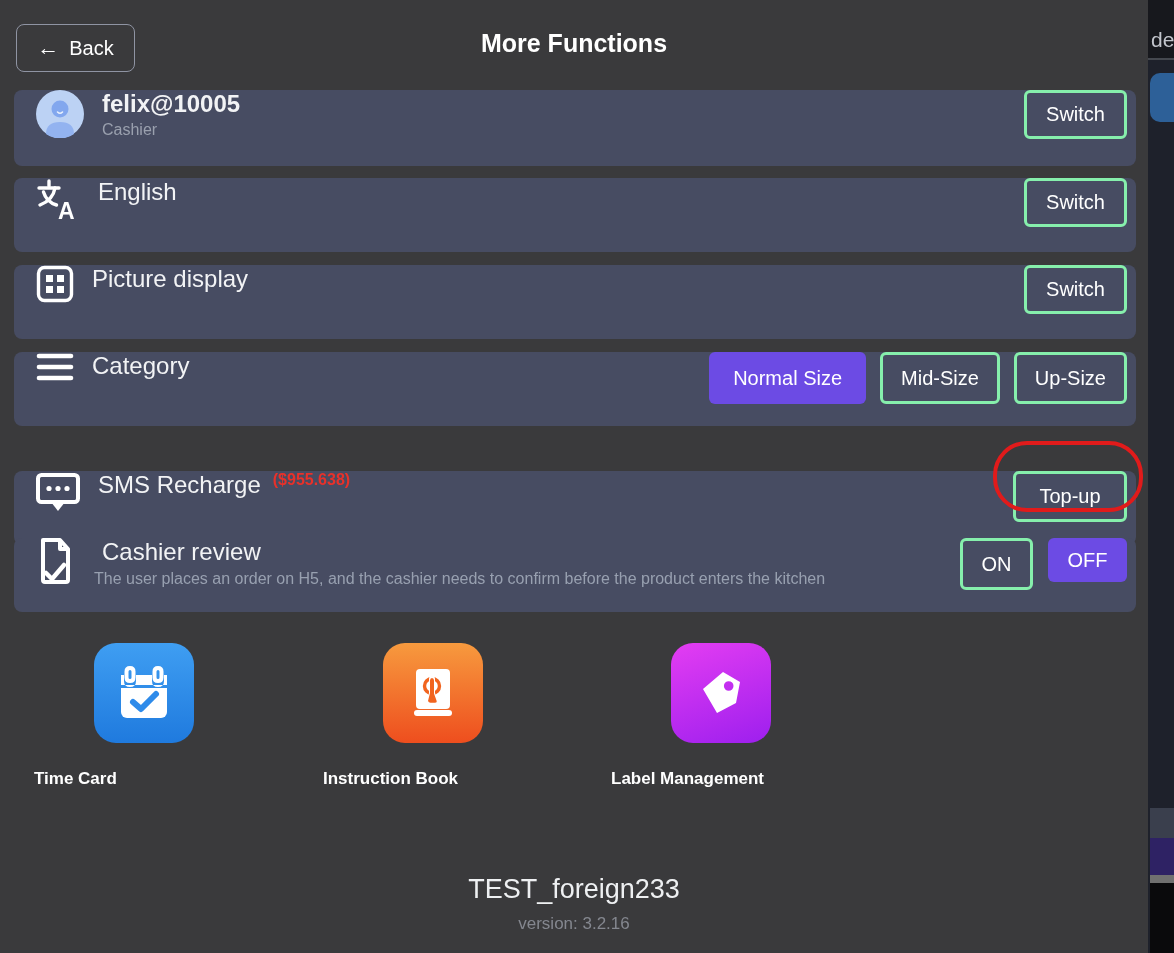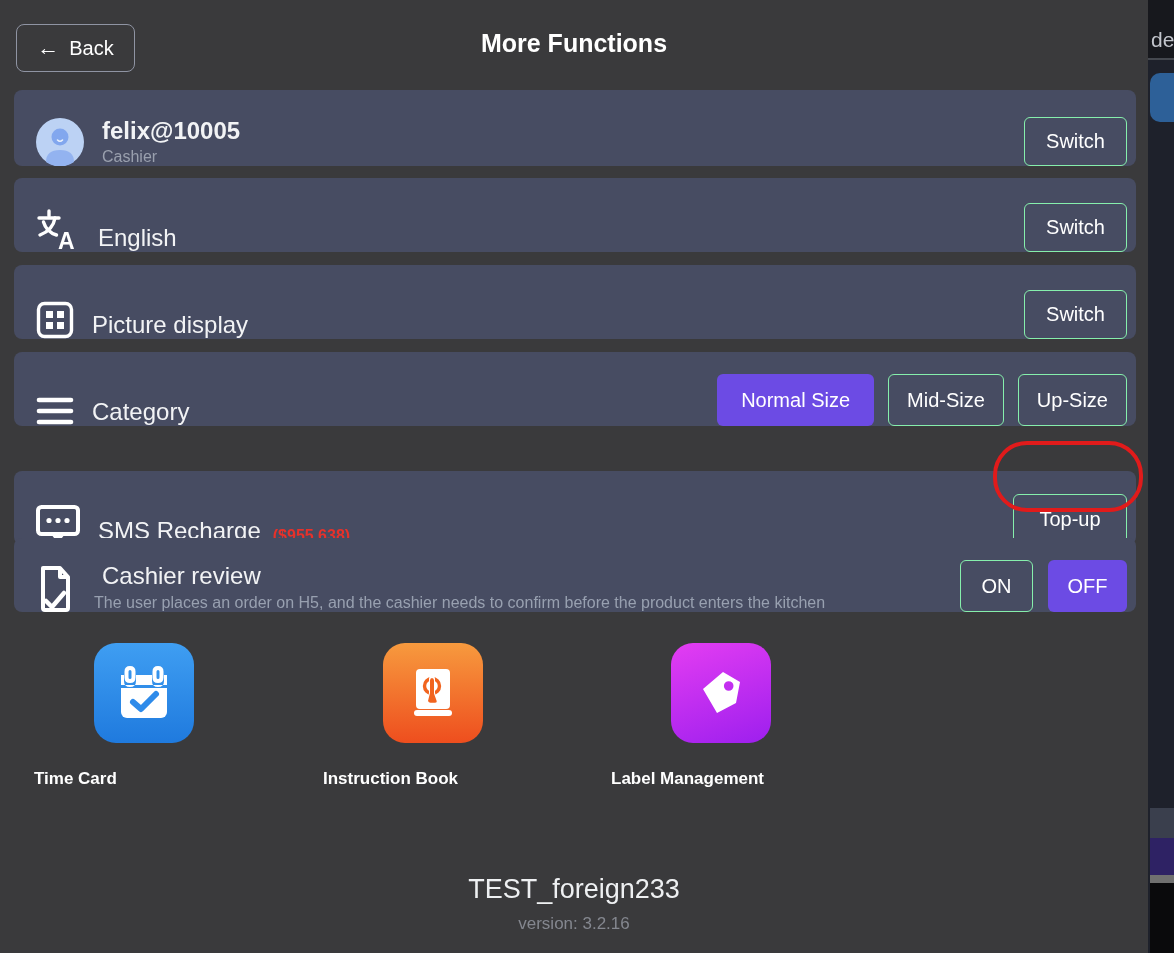--- a/index.html
+++ b/index.html
@@ -11,45 +11,45 @@
   
   .back-btn{position:absolute;left:16px;top:24px;width:119px;height:48px;
     border:1px solid #8f94a3;border-radius:8px;background:transparent;color:#fff;
     display:flex;align-items:center;justify-content:center;gap:10px;font-size:20px;cursor:pointer;}
   .back-arrow{font-size:22px;line-height:1;}
   .page-title{position:absolute;left:0;top:29px;width:1148px;text-align:center;
     color:#fff;font-size:25px;font-weight:bold;}
 
   
   .row{position:absolute;left:14px;width:1122px;background:#474c62;border-radius:8px;
-    display:flex;align-items:flex-end;padding:0 9px 0 22px;box-sizing:border-box;color:#f2f3f5;}
+    display:flex;align-items:flex-start;padding:0 9px 0 22px;box-sizing:border-box;color:#f2f3f5;}
   .r1{top:90px;height:76px;}
   .r2{top:178px;height:74px;}
   .r3{top:265px;height:74px;}
   .r4{top:352px;height:74px;}
   .r5{top:439px;height:74px;margin-top:32px;}
   .r6{top:538px;height:74px;}
   .row .grow{flex:1;}
   .row-label{font-size:24px;margin-left:18px;white-space:nowrap;}
   .name{font-size:24px;font-weight:bold;line-height:1.15;}
   .role{font-size:16px;color:#9aa0ae;line-height:1.2;margin-top:2px;}
   .row-sub{font-size:16px;color:#98a0b0;margin-top:4px;white-space:nowrap;}
   .text-col{margin-left:18px;}
   .balance{color:#e8312a;font-size:16px;font-weight:bold;margin-left:12px;}
 
-  .btn-outline{height:49px;min-width:103px;padding:0 18px;border:1px solid #86efac;border-radius:6px;
+  .btn-outline{height:49px;min-width:103px;padding:0 18px;border:3px solid #86efac;border-radius:6px;
     background:transparent;color:#fff;font-size:20px;display:flex;align-items:center;justify-content:center;
     box-sizing:border-box;cursor:pointer;}
   .btn-fill{height:52px;padding:0 24px;border:none;border-radius:6px;background:#6c4be4;color:#fff;
     font-size:20px;display:flex;align-items:center;justify-content:center;box-sizing:border-box;cursor:pointer;}
   .seg{display:flex;gap:14px;align-items:center;}
   .seg .btn-outline{height:52px;}
   .topup{width:114px;height:51px;}
   .on-btn{min-width:73px;width:73px;height:52px;padding:0;}
-  .off-btn{min-width:79px;width:79px;height:52px;padding:12px;margin-left:15px;}
+  .off-btn{min-width:79px;width:79px;height:44px;padding:12px;margin-left:15px;}
 
   .row-icon{flex:0 0 auto;display:flex;align-items:center;justify-content:center;}
 
   
   .annotation{position:absolute;left:993px;top:441px;width:150px;height:71px;
     border:4px solid #e11b1b;border-radius:34px;box-sizing:border-box;pointer-events:none;z-index:5;}
 
   
   .tile{position:absolute;width:100px;cursor:pointer;}
   .tile-icon{width:100px;height:100px;border-radius:22px;display:flex;align-items:center;justify-content:center;}

